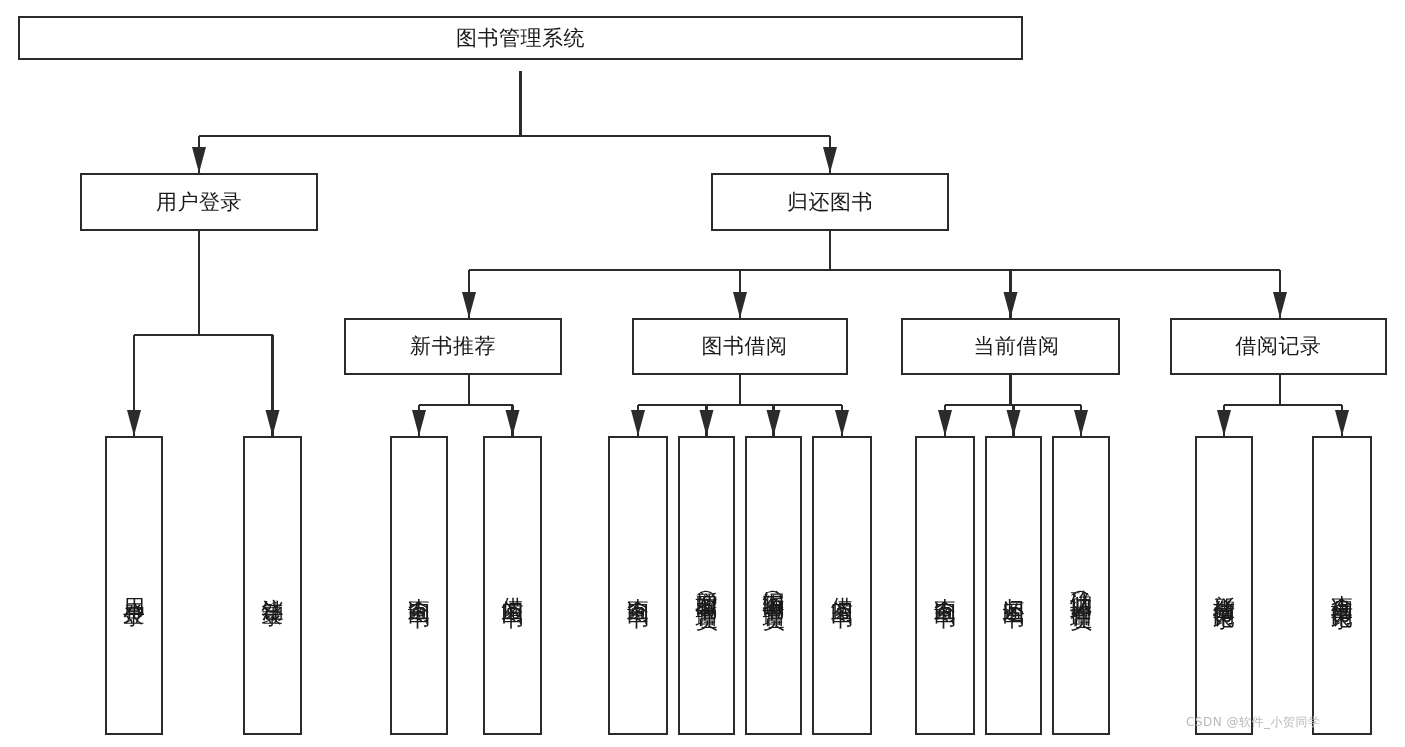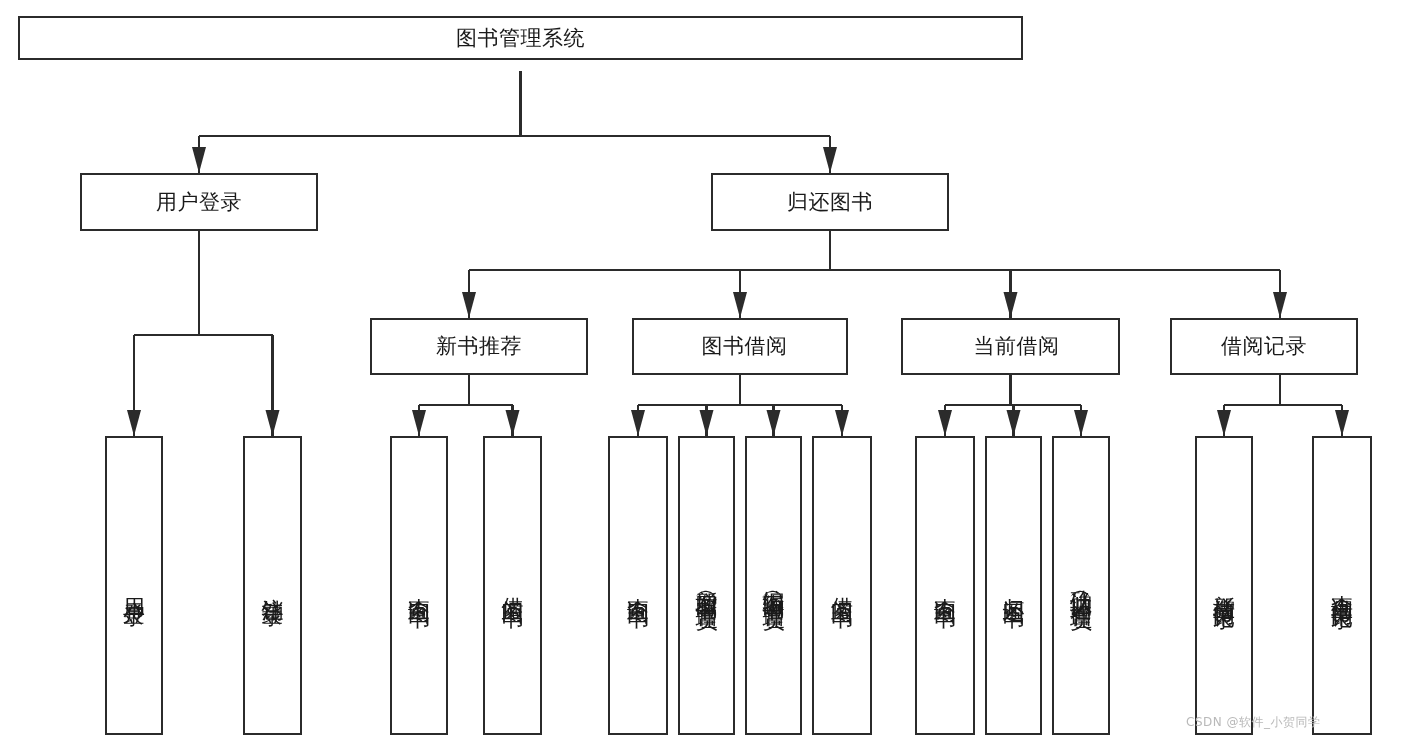--- a/index.html
+++ b/index.html
@@ -124,30 +124,30 @@
   <div id="nodes">
       <div class="node horizontal" style="left: 18px; top: 16px; width: 1005px; height: 44px; border-color: rgb(43, 43, 43); background: rgb(255, 255, 255);">
         <span class="node-label" style="color: rgb(26, 26, 26);">图书管理系统</span>
       </div>
       <div class="node horizontal" style="left: 80px; top: 173px; width: 238px; height: 58px; border-color: rgb(43, 43, 43); background: rgb(255, 255, 255);">
         <span class="node-label" style="color: rgb(26, 26, 26);">用户登录</span>
       </div>
       <div class="node horizontal" style="left: 711px; top: 173px; width: 238px; height: 58px; border-color: rgb(43, 43, 43); background: rgb(255, 255, 255);">
         <span class="node-label" style="color: rgb(26, 26, 26);">归还图书</span>
       </div>
-      <div class="node horizontal" style="left: 370px; top: 318px; width: 218px; height: 57px; border-color: rgb(43, 43, 43); background: rgb(255, 255, 255);">
+      <div class="node horizontal" style="left: 344px; top: 318px; width: 218px; height: 57px; border-color: rgb(43, 43, 43); background: rgb(255, 255, 255);">
         <span class="node-label" style="color: rgb(26, 26, 26);">新书推荐</span>
       </div>
       <div class="node horizontal" style="left: 632px; top: 318px; width: 216px; height: 57px; border-color: rgb(43, 43, 43); background: rgb(255, 255, 255);">
         <span class="node-label" style="color: rgb(26, 26, 26); margin-left: 9px;">图书借阅</span>
       </div>
       <div class="node horizontal" style="left: 901px; top: 318px; width: 219px; height: 57px; border-color: rgb(43, 43, 43); background: rgb(255, 255, 255);">
         <span class="node-label" style="color: rgb(26, 26, 26); margin-left: 12px;">当前借阅</span>
       </div>
-      <div class="node horizontal" style="left: 1170px; top: 318px; width: 188px; height: 57px; border-color: rgb(43, 43, 43); background: rgb(255, 255, 255);">
+      <div class="node horizontal" style="left: 1170px; top: 318px; width: 217px; height: 57px; border-color: rgb(43, 43, 43); background: rgb(255, 255, 255);">
         <span class="node-label" style="color: rgb(26, 26, 26);">借阅记录</span>
       </div>
       <div class="node vertical" style="left: 105px; top: 436px; width: 58px; height: 299px; border-color: rgb(43, 43, 43); background: rgb(255, 255, 255);">
         <span class="node-label" style="color: rgb(26, 26, 26);">用户登录</span>
       </div>
       <div class="node vertical" style="left: 243px; top: 436px; width: 59px; height: 299px; border-color: rgb(43, 43, 43); background: rgb(255, 255, 255);">
         <span class="node-label" style="color: rgb(26, 26, 26);">注销登录</span>
       </div>
       <div class="node vertical" style="left: 390px; top: 436px; width: 58px; height: 299px; border-color: rgb(43, 43, 43); background: rgb(255, 255, 255);">
         <span class="node-label" style="color: rgb(26, 26, 26);">查询图书</span>

